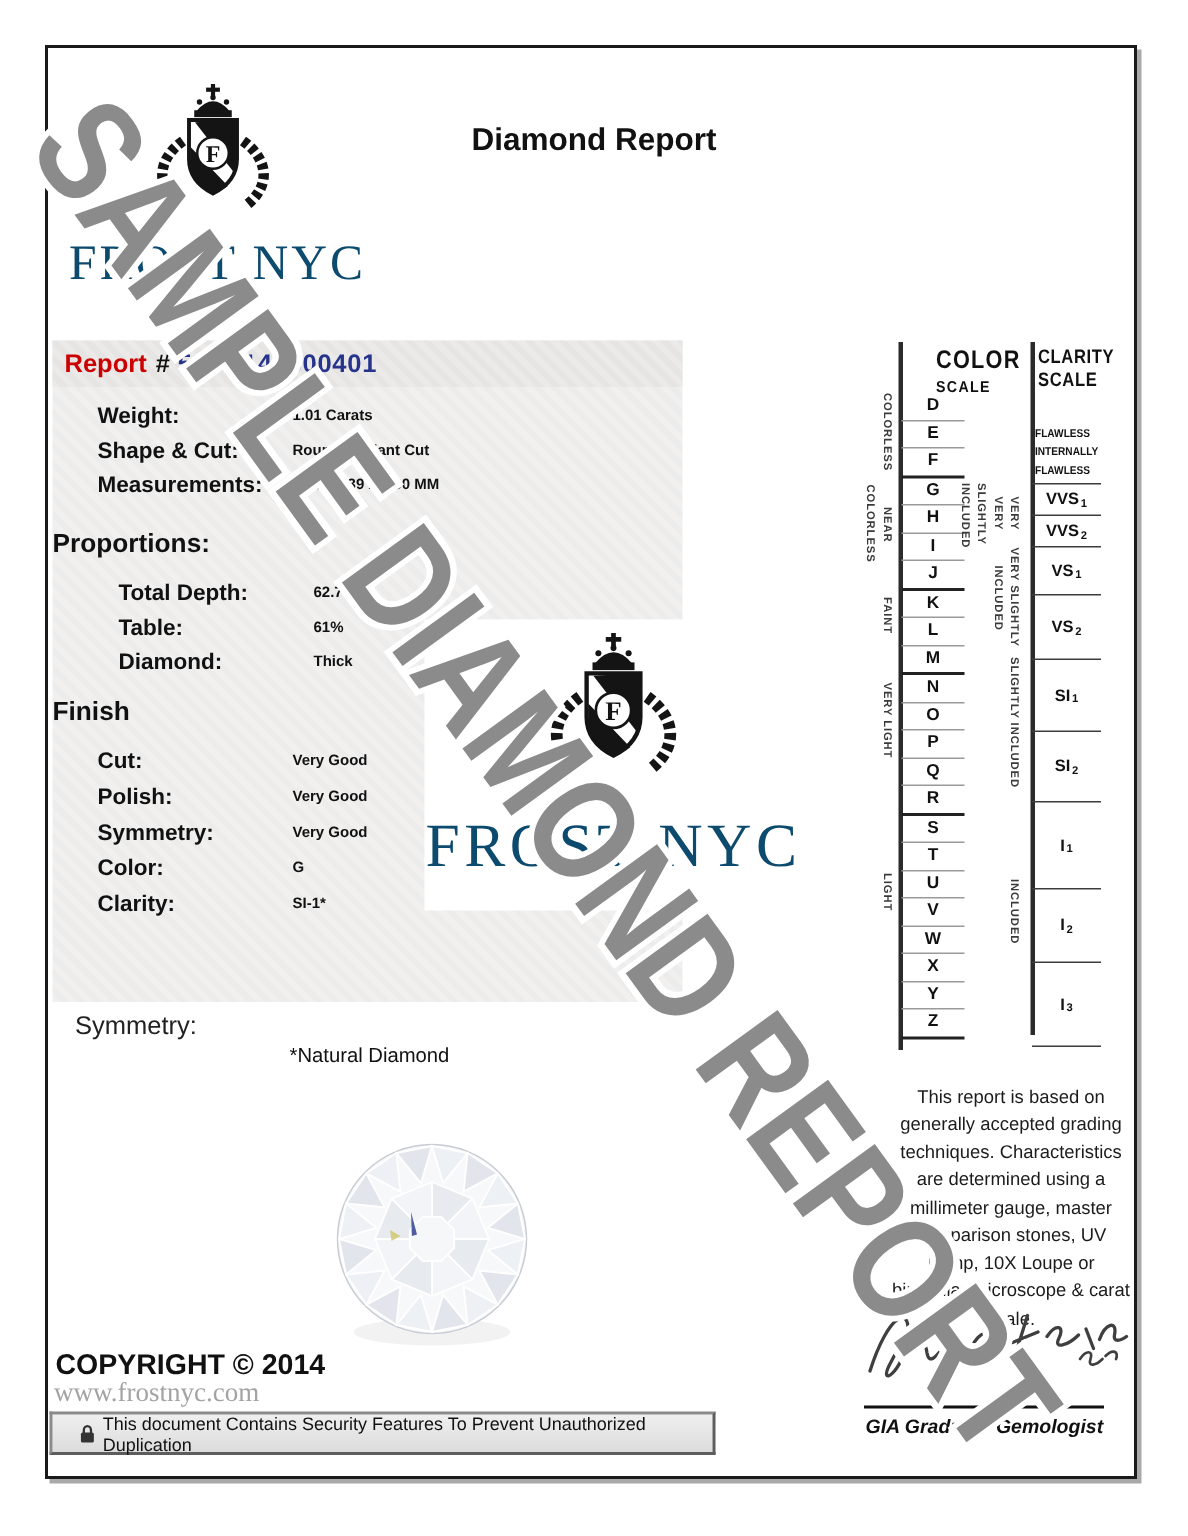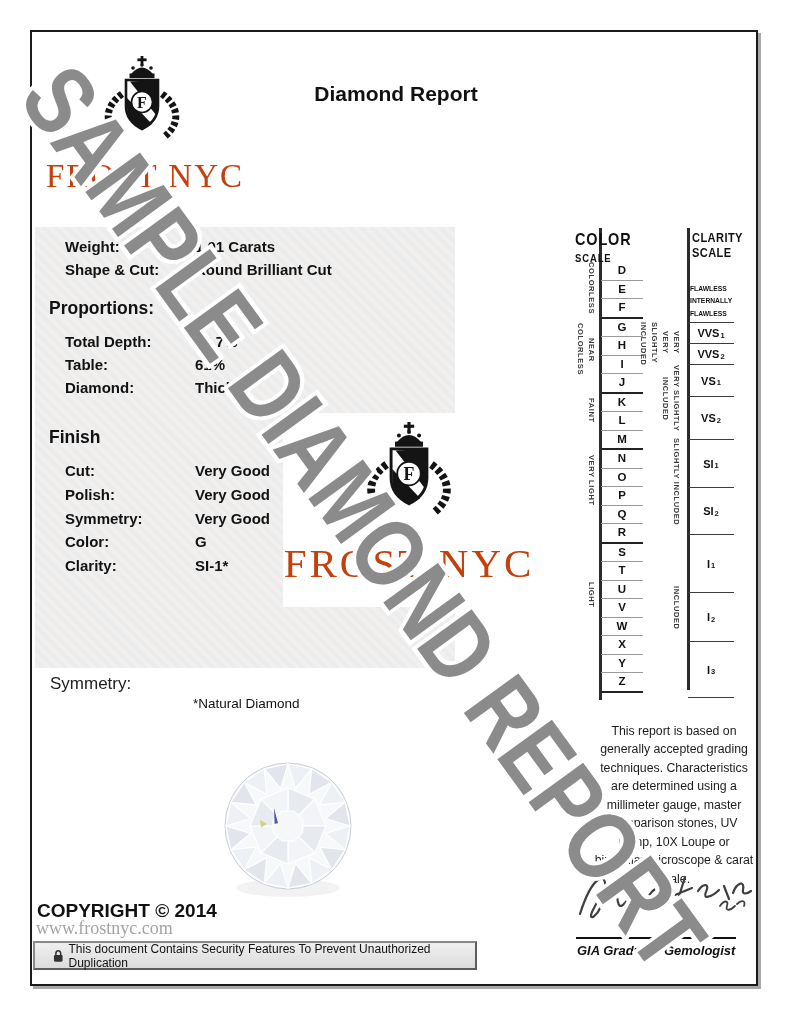--- a/index.html
+++ b/index.html
@@ -7,60 +7,60 @@
         font-family:"Liberation Sans",sans-serif;color:#111;}
   .frame{position:absolute;left:30px;top:30px;width:724px;height:952px;
          border:2px solid #1a1a1a;box-shadow:3px 3px 0 #a9a9a9;background:#fff;z-index:1;}
 
   
   .doc-title{position:absolute;left:266px;top:82px;width:260px;text-align:center;
              font-size:21px;font-weight:bold;z-index:4;}
 
   .brand-top{position:absolute;left:46px;top:56px;z-index:3;}
   .brand-top .crest{width:128px;height:100px;margin-left:32px;display:block;}
-  .wordmark{font-family:"Liberation Serif",serif;color:#c2410c;letter-spacing:2px;white-space:nowrap;}
+  .wordmark{font-family:"Liberation Serif",serif;color:#0c4a6e;letter-spacing:2px;white-space:nowrap;}
   .brand-top .wordmark{font-size:33px;margin-top:2px;}
 
   
   .panel{position:absolute;left:35px;top:227px;width:420px;height:441px;z-index:2;
          background:repeating-linear-gradient(45deg,#f1f0ef 0 4px,#edecec 4px 8px);}
   .report-bar{height:31px;display:flex;align-items:center;padding-left:8px;
               background:repeating-linear-gradient(45deg,#ebeae9 0 4px,#e6e5e4 4px 8px);
               font-size:17px;font-weight:bold;}
   .report-label{color:var(--red,#c00);}
   .report-hash{color:#111;margin:0 5px 0 6px;}
   .report-number{color:var(--blue,#26348b);letter-spacing:.5px;}
 
   .details{margin-top:8px;}
   .frow{display:flex;align-items:center;height:23px;}
   .flabel{width:130px;padding-left:30px;font-weight:bold;font-size:15px;}
-  .fvalue{font-weight:bold;font-size:15px;}
-  .sect-heading{font-size:17.5px;font-weight:bold;padding-left:14px;height:26px;
+  .fvalue{font-weight:bold;font-size:10px;}
+  .sect-heading{font-size:17.5px;font-weight:bold;height:26px;
                 display:flex;align-items:center;}
   .proportions-heading{margin-top:14px;}
-  .prop-rows{margin-top:9px;}
-  .finish-heading{margin-top:25px;text-align:right;}
+  .prop-rows{margin-top:9px;padding-left:14px;}
+  .finish-heading{margin-top:8px;text-align:right;}
   .finish-rows{margin-top:9px;}
   .finish-rows .frow{height:23.7px;}
 
   .comments-label{position:absolute;left:50px;top:674px;font-size:17px;color:#222;z-index:2;}
   .comments-value{position:absolute;left:193px;top:696px;font-size:13.5px;color:#111;z-index:2;}
 
   
   .brand-center{position:absolute;left:283px;top:413px;width:252px;height:194px;background:#fff;
                 z-index:5;text-align:center;}
   .brand-center .crest{width:112px;height:118px;margin:6px auto 0;display:block;}
   .brand-center .wordmark{font-size:41px;letter-spacing:3px;margin-top:2px;}
 
   
   .vline{position:absolute;width:3px;background:#2b2b2b;z-index:3;}
   .color-vline{left:599px;top:228px;height:472px;}
   .clarity-vline{left:687px;top:228px;height:462px;}
 
-  .color-header{position:absolute;left:575px;top:230px;z-index:3;}
+  .color-header{position:absolute;left:624px;top:230px;z-index:3;}
   .color-header .h1{font-size:17px;font-weight:bold;transform:scaleX(.85);transform-origin:0 0;letter-spacing:1px;}
   .color-header .h2{font-size:10.5px;font-weight:bold;transform:scaleX(.9);transform-origin:0 0;margin-top:2px;letter-spacing:1px;}
   .clarity-header{position:absolute;left:692px;top:230px;z-index:3;}
   .clarity-header .h1,.clarity-header .h2{font-size:13px;font-weight:bold;transform:scaleX(.85);transform-origin:0 0;letter-spacing:.5px;}
 
   .color-rows{position:absolute;left:601px;top:262px;width:42px;z-index:3;}
   .crow{height:17.5px;line-height:17.5px;text-align:center;font-size:11.5px;font-weight:bold;
         border-bottom:1px solid #9a9a9a;}
   .crow.gend{border-bottom:2px solid #222;}
   .crow:last-child{border-bottom:2px solid #222;}
@@ -132,28 +132,37 @@
   <div class="doc-title">Diamond Report</div>
 
   <div class="brand-top">
     <svg class="crest" viewBox="0 0 100 100">
         <use href="#crestsym"></use>
       </svg>
     <div class="wordmark">FROST NYC</div>
   </div>
 
   <div class="panel">
+    <div class="report-bar">
+      <span class="report-label">Report</span>
+      <span class="report-hash">#</span>
+      <span class="report-number">50DL140300401</span>
+    </div>
     <div class="details">
         <div class="frow">
           <span class="flabel">Weight:</span>
           <span class="fvalue">1.01 Carats</span>
         </div>
         <div class="frow">
           <span class="flabel">Shape &amp; Cut:</span>
           <span class="fvalue">Round Brilliant Cut</span>
+        </div>
+        <div class="frow">
+          <span class="flabel">Measurements:</span>
+          <span class="fvalue">6.35 - 6.39 x 4.00 MM</span>
         </div>
       </div>
     <div class="sect-heading proportions-heading">Proportions:</div>
     <div class="prop-rows">
         <div class="frow">
           <span class="flabel">Total Depth:</span>
           <span class="fvalue">62.7%</span>
         </div>
         <div class="frow">
           <span class="flabel">Table:</span>

